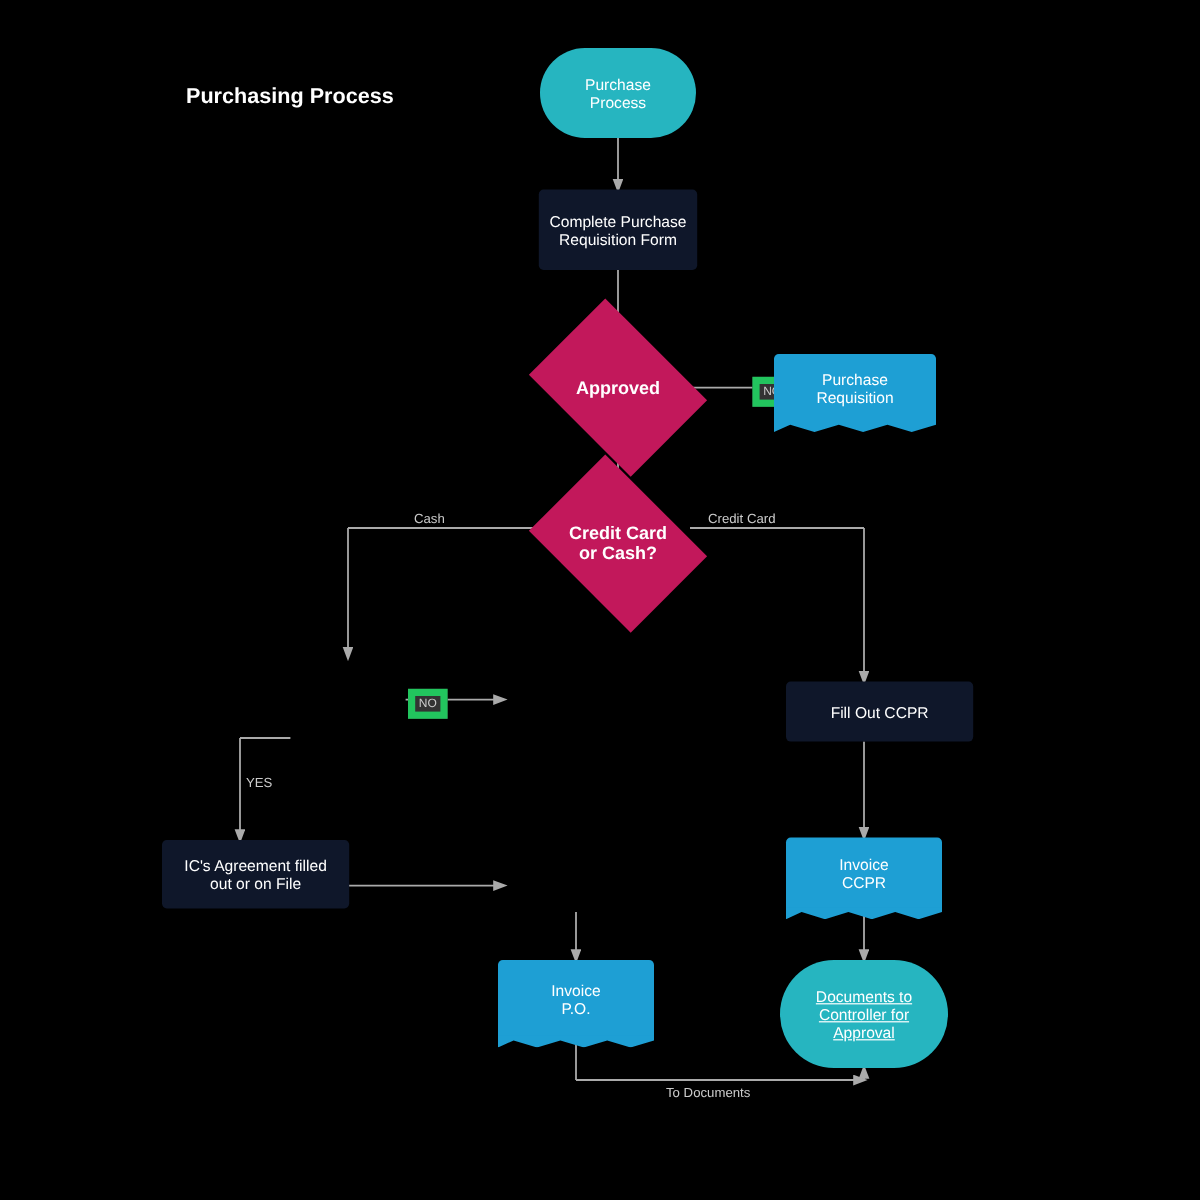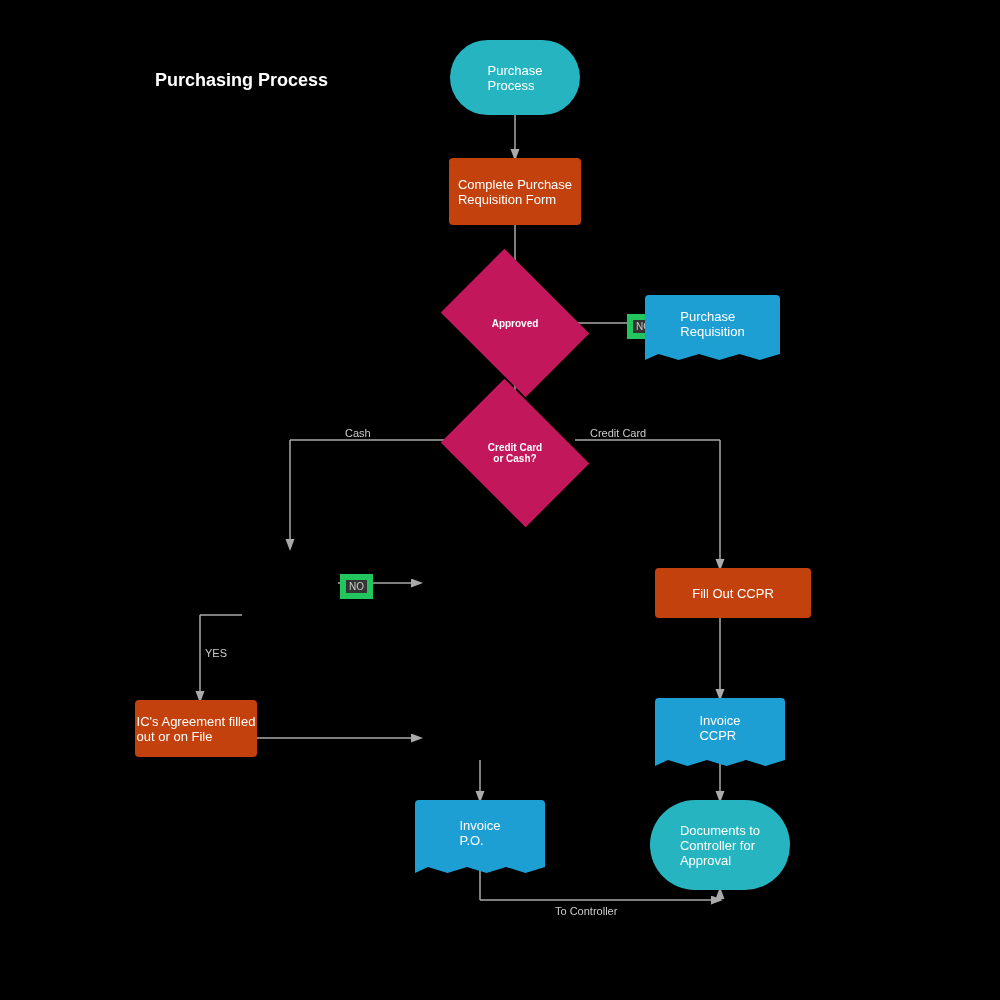--- a/index.html
+++ b/index.html
@@ -37,34 +37,35 @@
       height: 1000px;
       pointer-events: none;
     }
 
     
     .shape {
       position: absolute;
       display: flex;
       align-items: center;
       justify-content: center;
+      text-align: center;
       color: #fff;
       font-size: 13px;
       font-weight: 500;
     }
 
     
     .pill {
       background: #26b5c0;
       border-radius: 50px;
     }
 
     
     .rect {
-      background: #c2410c;
+      background: #0f172a;
       border-radius: 4px;
     }
 
     
     .doc {
       background: #1e9fd4;
       border-radius: 4px 4px 0 0;
       position: absolute;
     }
 
@@ -90,21 +91,21 @@
       width: 100%;
       height: 100%;
       background: #c2185b;
       transform: rotate(45deg);
       position: absolute;
     }
     .diamond-label {
       position: relative;
       z-index: 2;
       color: #fff;
-      font-size: 10px;
+      font-size: 15px;
       font-weight: 600;
       text-align: center;
       pointer-events: none;
     }
 
     
     .arrow-label {
       position: absolute;
       color: #ccc;
       font-size: 11px;
@@ -165,21 +166,21 @@
 
     <line x1="720" y1="900" x2="720" y2="890" stroke="#aaa" stroke-width="1.5" marker-end="url(#arrow)"></line>
   </svg>
 
   <span class="arrow-label" style="left:519px; top:358px; color:#ccc; font-size:11px;">YES</span>
   <span class="connector-label" style="left:627px; top:314px;">NO</span>
   <span class="arrow-label" style="left:345px; top:427px;">Cash</span>
   <span class="arrow-label" style="left:590px; top:427px;">Credit Card</span>
   <span class="connector-label" style="left:340px; top:574px;">NO</span>
   <span class="arrow-label" style="left:205px; top:647px;">YES</span>
-  <span class="arrow-label" style="left:555px; top:905px;">To Controller</span>
+  <span class="arrow-label" style="left:555px; top:905px;">To Documents</span>
 
   <div class="shape pill" style="left:450px; top:40px; width:130px; height:75px;">
     <span style="white-space:pre-line;">Purchase
 Process</span>
   </div>
 
   <div class="shape rect" style="left:449px; top:158px; width:132px; height:67px;">
     <span style="white-space:pre-line;">Complete Purchase
 Requisition Form</span>
   </div>
@@ -198,35 +199,35 @@
     <div class="diamond"></div>
     <span class="diamond-label" style="white-space:pre-line;">Credit Card
 or Cash?</span>
   </div>
 
 
   <div class="shape rect" style="left:655px; top:568px; width:156px; height:50px;">
     <span>Fill Out CCPR</span>
   </div>
 
-  <div class="shape rect" style="left:135px; top:700px; width:122px; height:57px;">
+  <div class="shape rect" style="left:135px; top:700px; width:156px; height:57px;">
     <span style="white-space:pre-line;">IC's Agreement filled
 out or on File</span>
   </div>
 
 
   <div class="shape doc" style="left:415px; top:800px; width:130px; height:65px; display:flex; align-items:center; justify-content:center;">
     <span style="white-space:pre-line;">Invoice
 P.O.</span>
   </div>
 
   <div class="shape doc" style="left:655px; top:698px; width:130px; height:60px; display:flex; align-items:center; justify-content:center;">
     <span style="white-space:pre-line;">Invoice
 CCPR</span>
   </div>
 
   <div class="shape pill" style="left:650px; top:800px; width:140px; height:90px; background:#26b5c0;">
-    <span style="white-space:pre-line;">Documents to
+    <span style="white-space:pre-line;text-decoration:underline;">Documents to
 Controller for
 Approval</span>
   </div>
 
 </div>
 
 </body></html>

